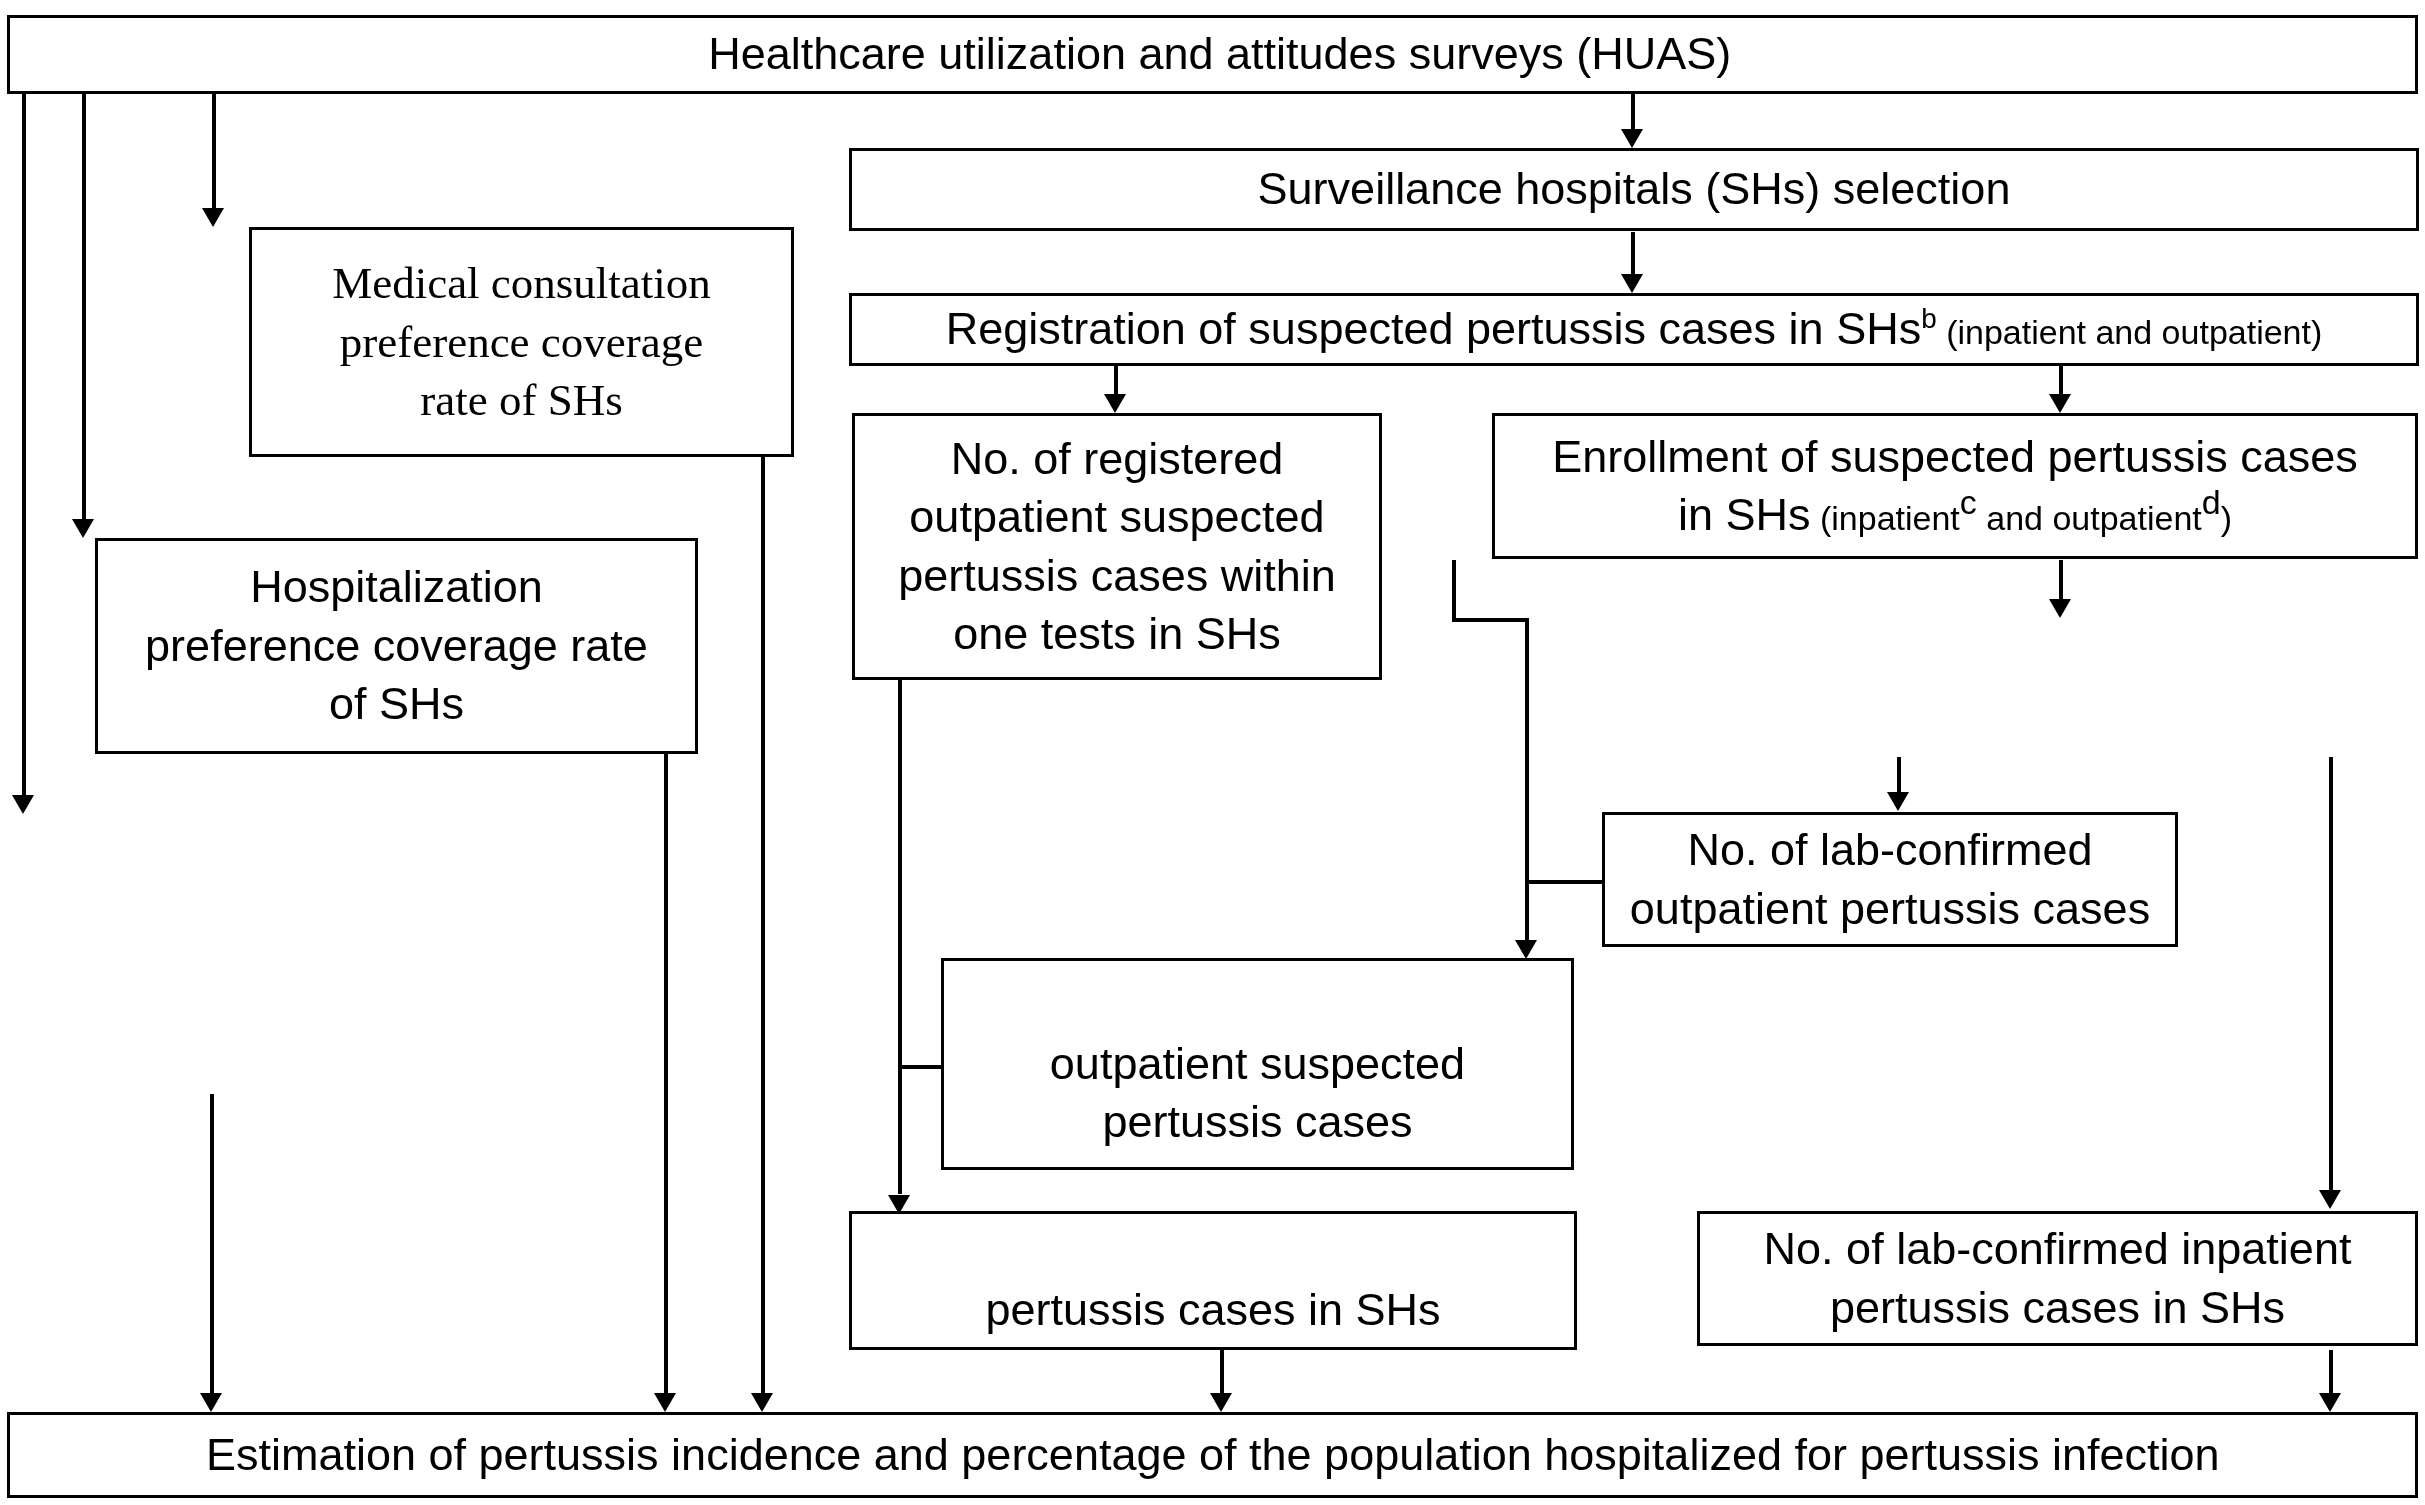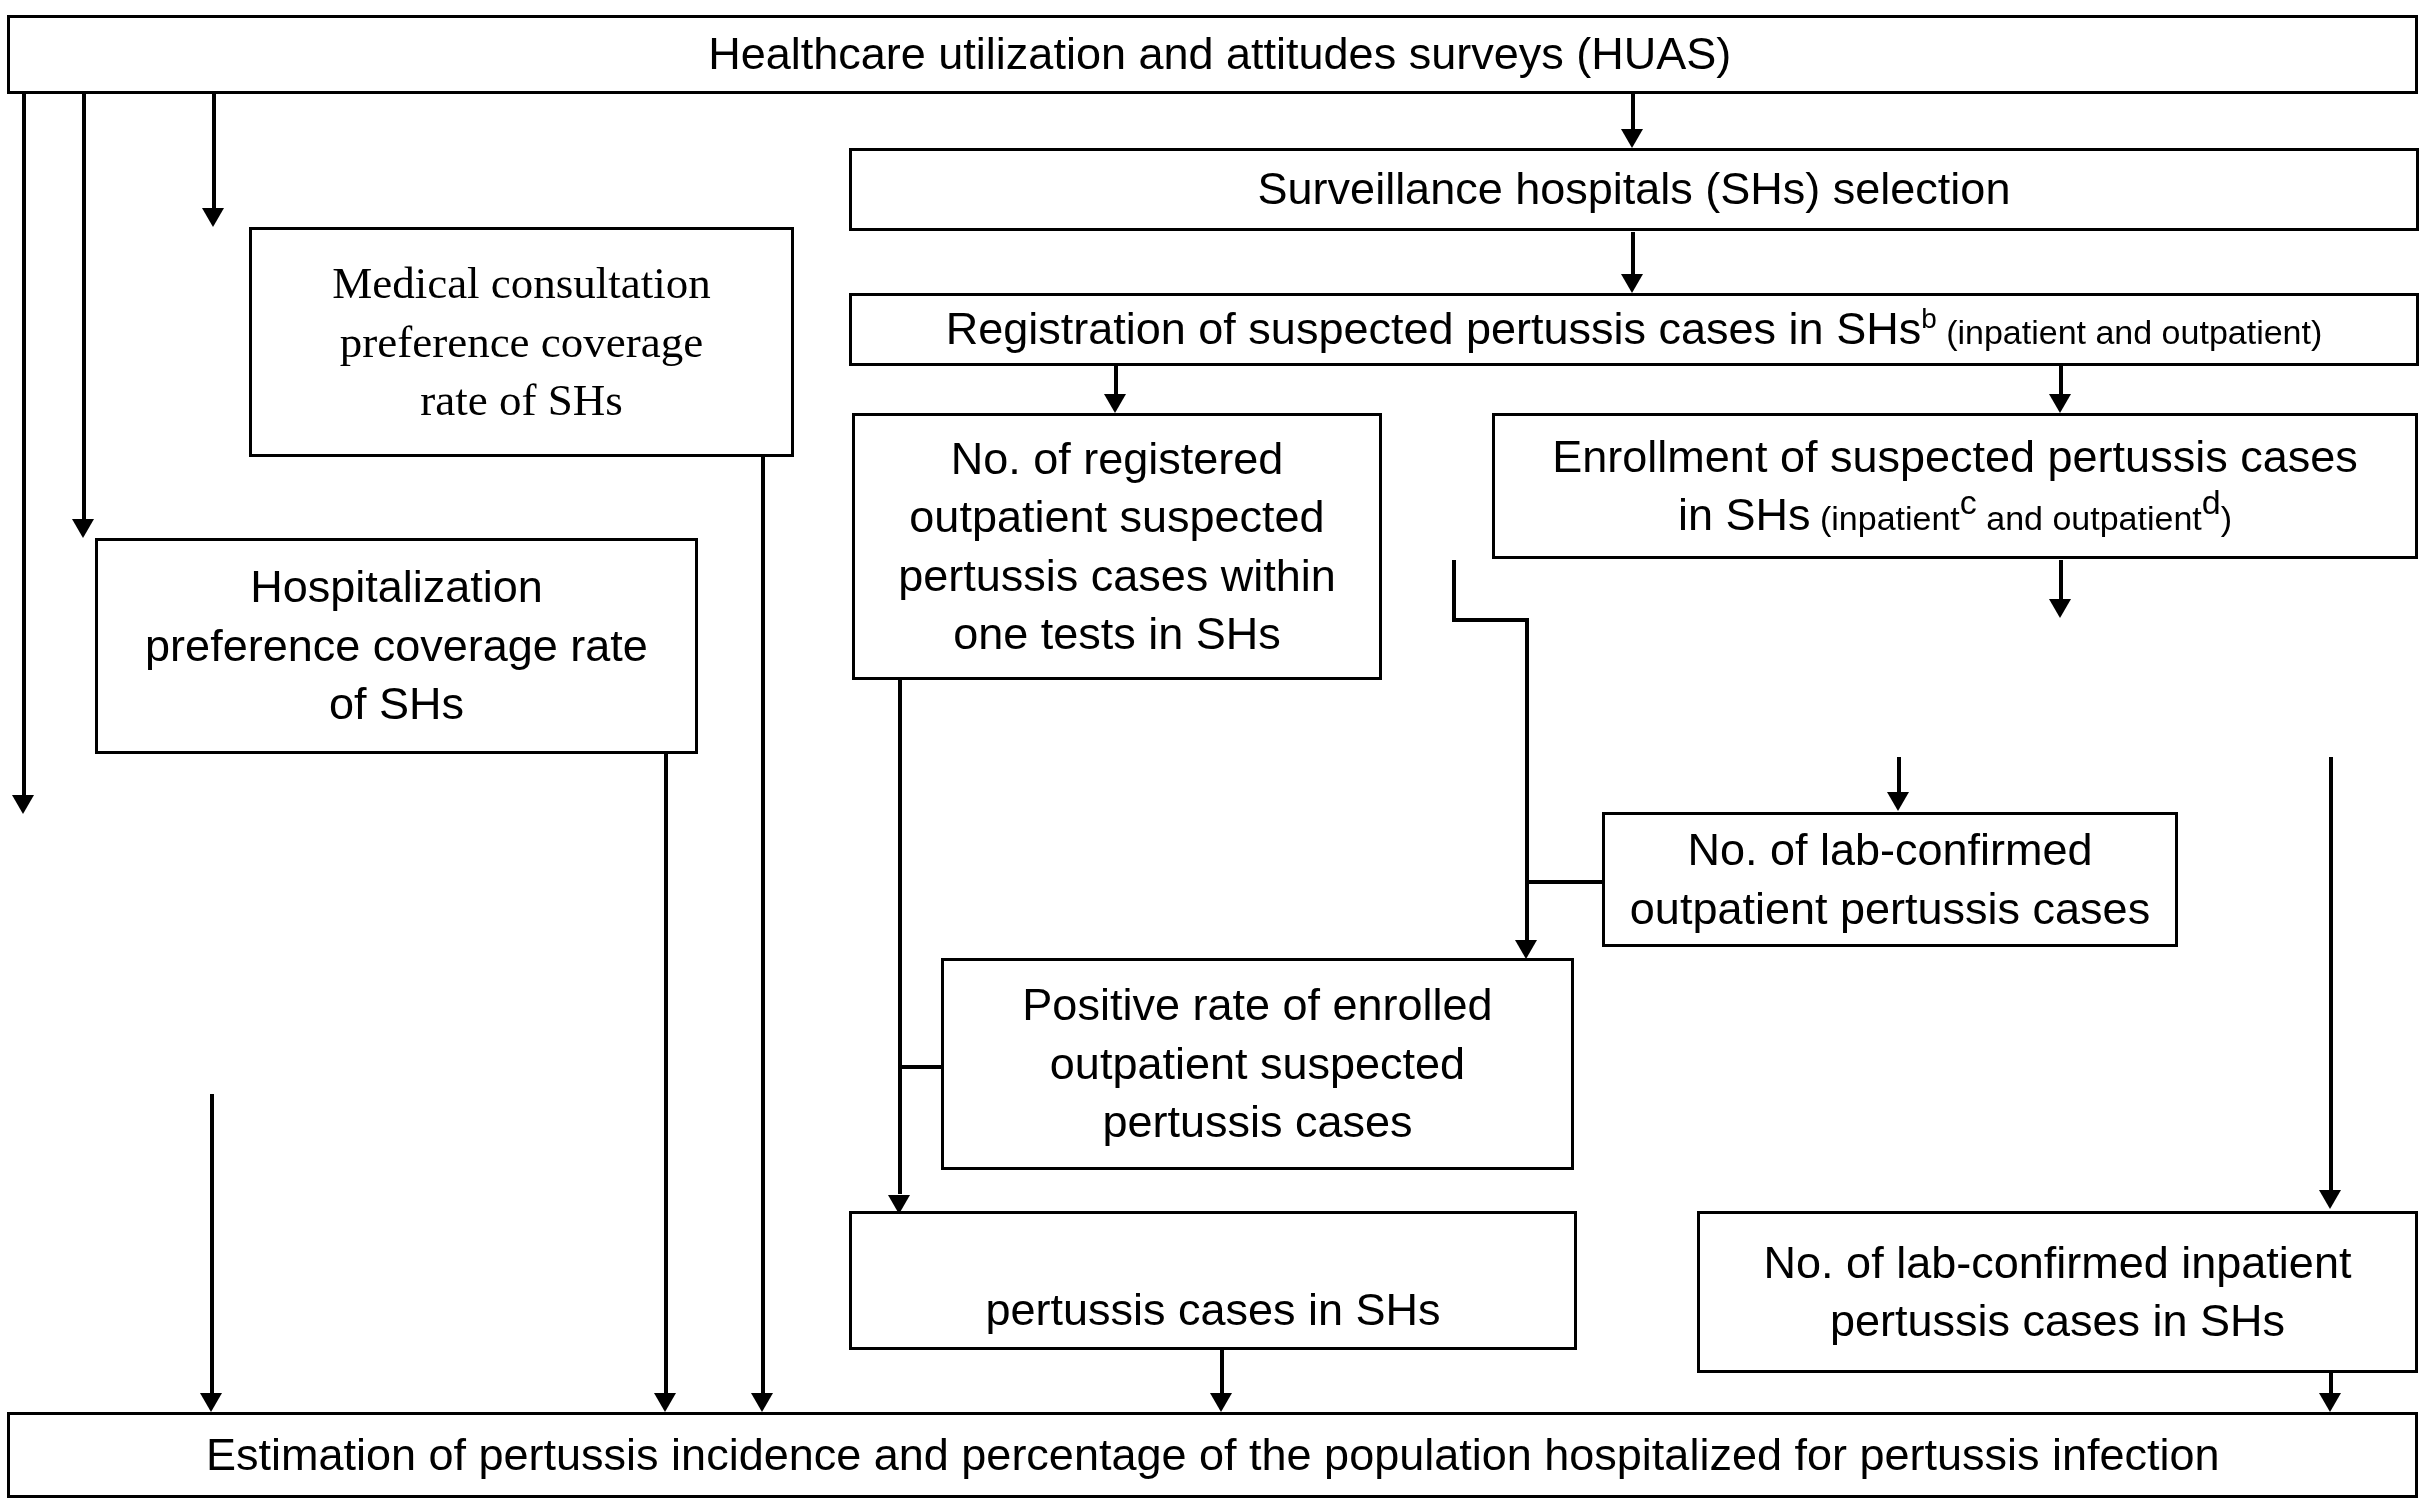--- a/index.html
+++ b/index.html
@@ -151,34 +151,34 @@
 
   <div class="node f-main" style="left:1602px;top:812px;width:576px;height:135px;">
     <span class="txt">
       <span>No. of lab-confirmed</span><br>
       <span>outpatient pertussis cases</span>
     </span>
   </div>
 
   <div class="node f-main" style="left:941px;top:958px;width:633px;height:212px;">
     <span class="txt">
-      <span>Positive rate of enrolled</span><br>
+      <br>
       <span>outpatient suspected</span><br>
       <span>pertussis cases</span>
     </span>
   </div>
 
   <div class="node f-main" style="left:849px;top:1211px;width:728px;height:139px;">
     <span class="txt">
       <br>
       <span>pertussis cases in SHs</span>
     </span>
   </div>
 
-  <div class="node f-main" style="left:1697px;top:1211px;width:721px;height:162px;">
+  <div class="node f-main" style="left:1697px;top:1211px;width:721px;height:135px;">
     <span class="txt">
       <span>No. of lab-confirmed inpatient</span><br>
       <span>pertussis cases in SHs</span>
     </span>
   </div>
 
   <div class="node f-main" style="left:7.3px;top:1412px;width:2411px;height:86px;">
     <span class="txt">Estimation of pertussis incidence and percentage of the population hospitalized for pertussis infection</span>
   </div>
 

